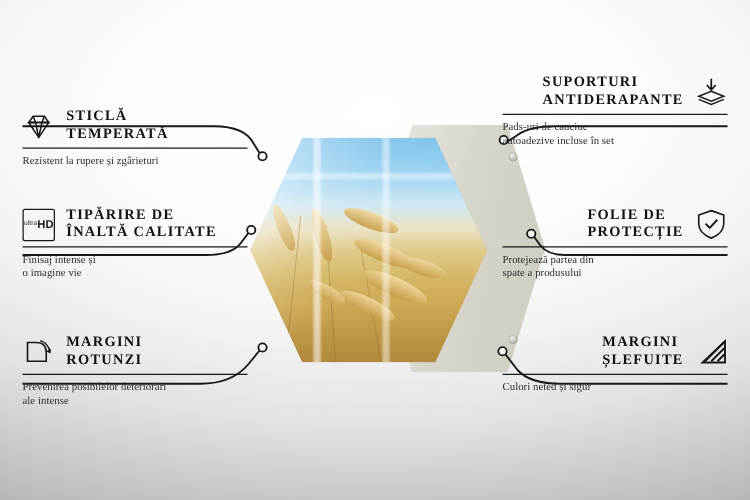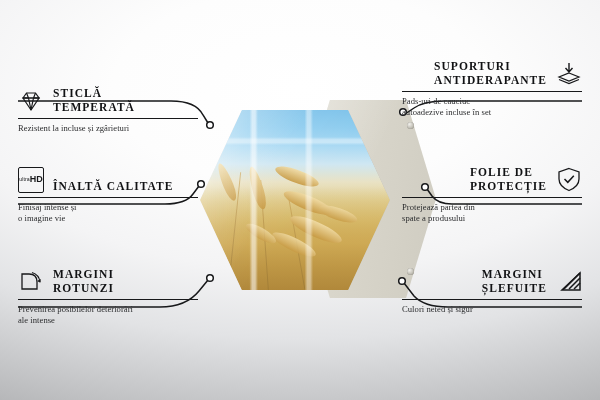--- a/index.html
+++ b/index.html
@@ -168,34 +168,34 @@
           <path d="M7.5,3 L9.5,8 M16.5,3 L14.5,8 M4,8 L9.5,8 L12,20 L14.5,8 L20,8"></path>
         </svg>
       </span>
       <span class="ttl">
         <span>STICLĂ</span><br>
         <span>TEMPERATĂ</span>
       </span>
     </div>
     <div style="border-top:1.5px solid #17181a;margin-top:4px;"></div>
     <div class="sub">
-      <span>Rezistent la incluse și zgârieturi</span>
+      <span>Rezistent la rupere și zgârieturi</span>
     </div>
   </div>
 
   <div class="feat left" style="left:18px;top:166px;width:180px;">
     <div class="row">
       <span class="ico">
         <span class="hdbox">
           <span class="u">ultra</span>
           <span class="h">HD</span>
         </span>
       </span>
       <span class="ttl">
-        <br>
+        <span>TIPĂRIRE DE</span><br>
         <span>ÎNALTĂ CALITATE</span>
       </span>
     </div>
     <div style="border-top:1.5px solid #17181a;margin-top:4px;"></div>
     <div class="sub">
       <span>Finisaj intense și</span><br>
       <span>o imagine vie</span>
     </div>
   </div>
 

